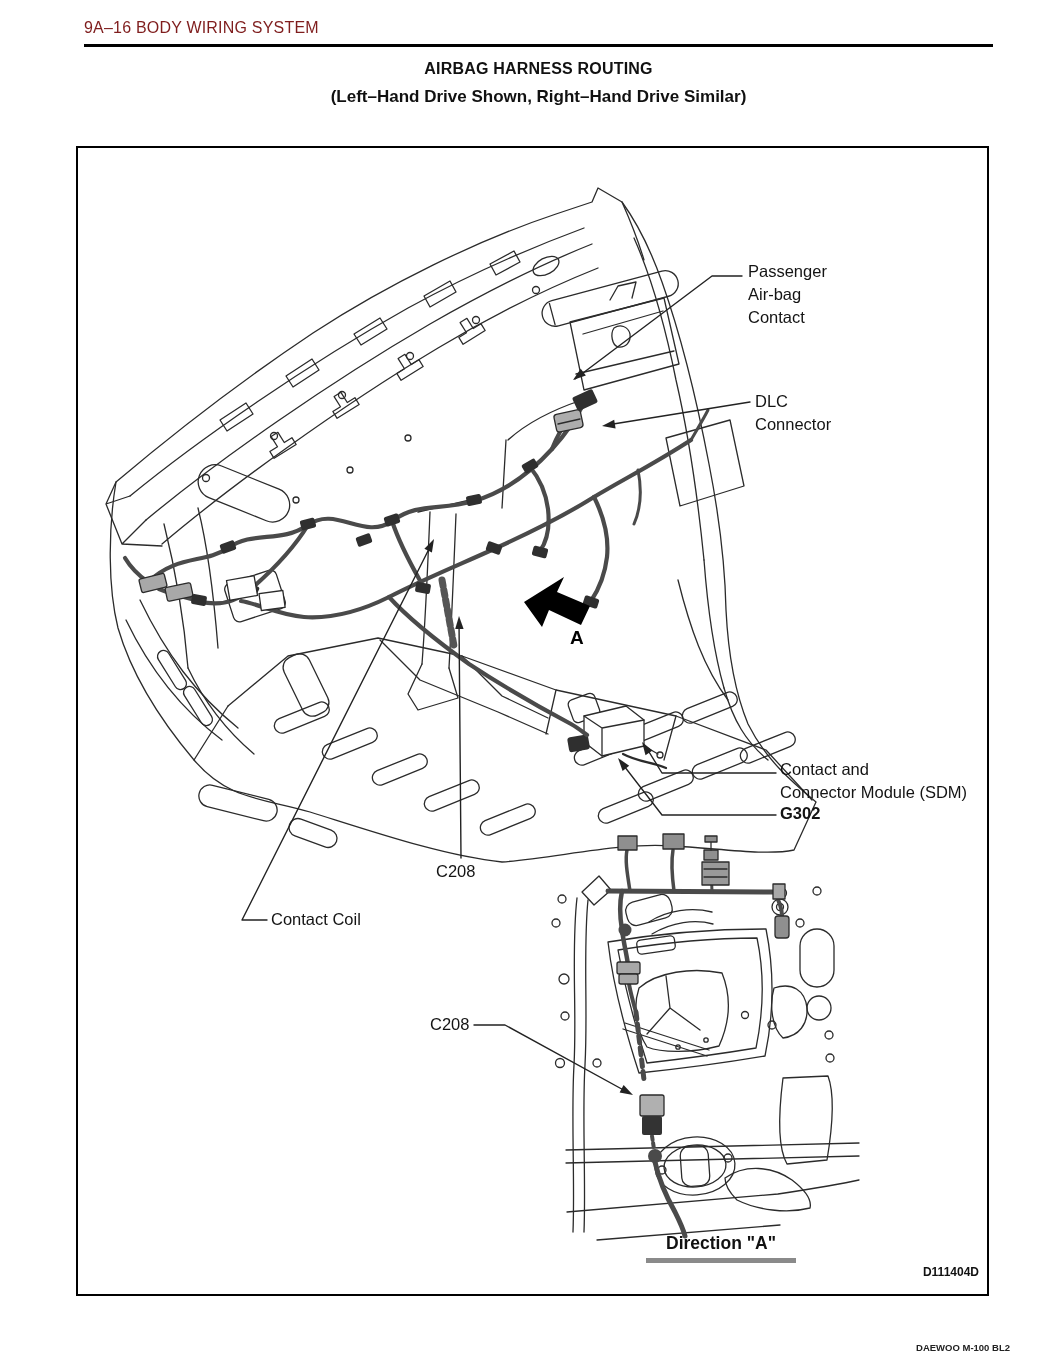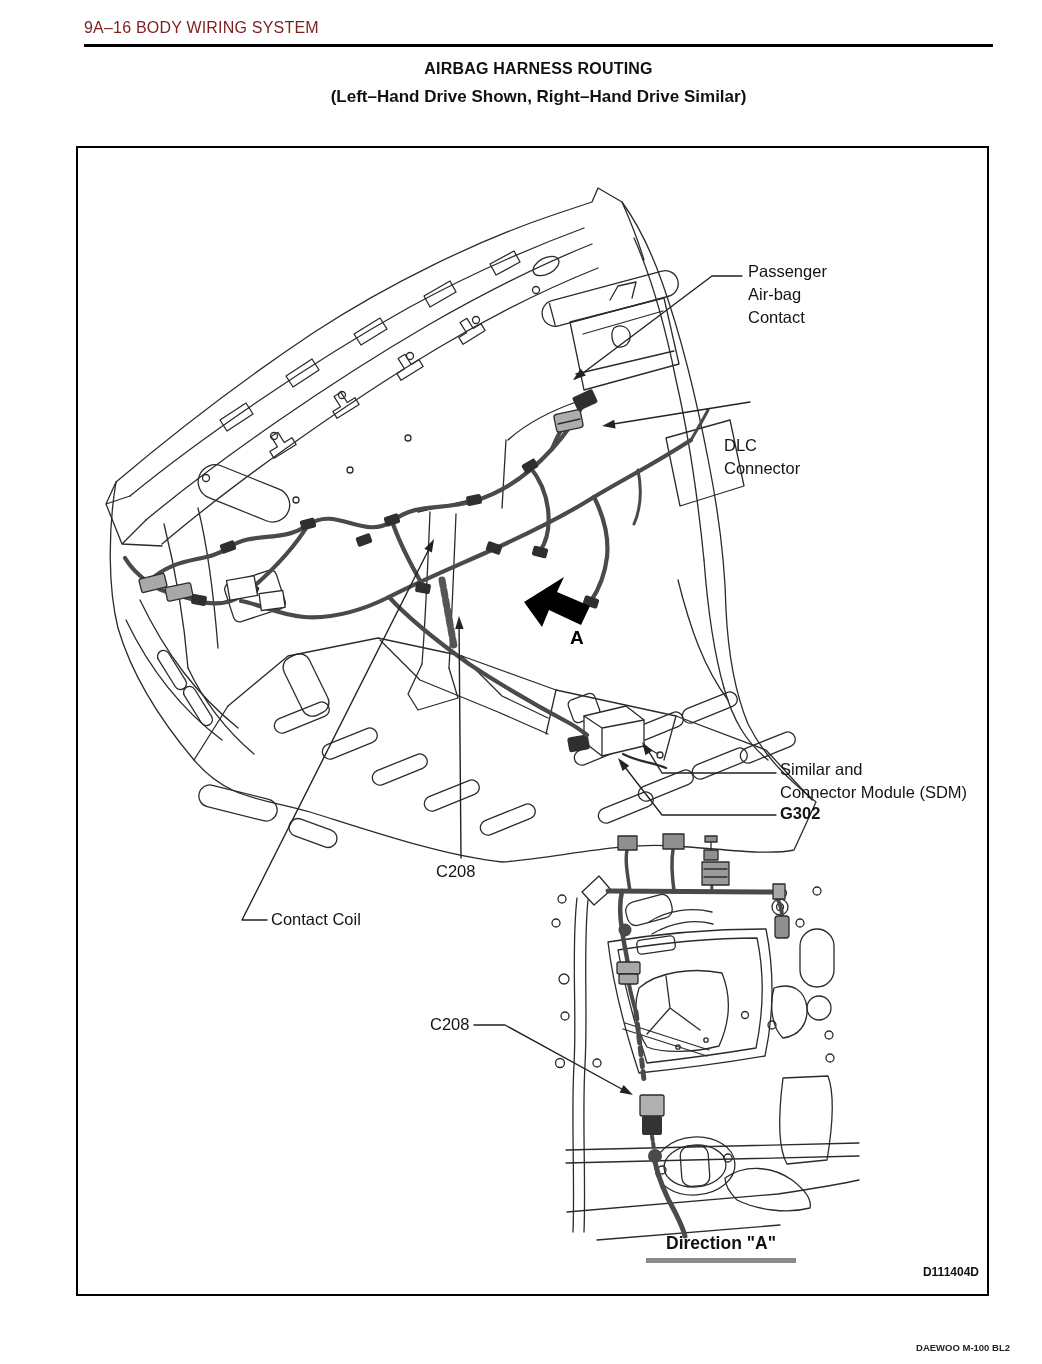--- a/index.html
+++ b/index.html
@@ -328,26 +328,26 @@
           <polygon points="555,947 541.6,944.4 545.6,937" fill="#222" stroke="none"></polygon>
         </g>
       </g>
     </svg>
 
     <div class="lbl" style="left:670px;top:112px;">
       <div>Passenger</div>
       <div>Air-bag</div>
       <div>Contact</div>
     </div>
-    <div class="lbl" style="left:646px;top:242px;margin-top:44px;">
+    <div class="lbl" style="left:677px;top:242px;">
       <div>DLC</div>
       <div>Connector</div>
     </div>
     <div class="lbl" style="left:702px;top:610px;">
-      <div>Similar and</div>
+      <div>Contact and</div>
       <div>Connector Module (SDM)</div>
     </div>
     <div class="lbl" style="left:702px;top:654px;font-weight:bold;">G302</div>
     <div class="lbl" style="left:358px;top:712px;">C208</div>
     <div class="lbl" style="left:193px;top:760px;">Contact Coil</div>
     <div class="lbl" style="left:352px;top:865px;">C208</div>
     <div class="direction">Direction "A"</div>
     <div class="figcode">D111404D</div>
   </div>
 

